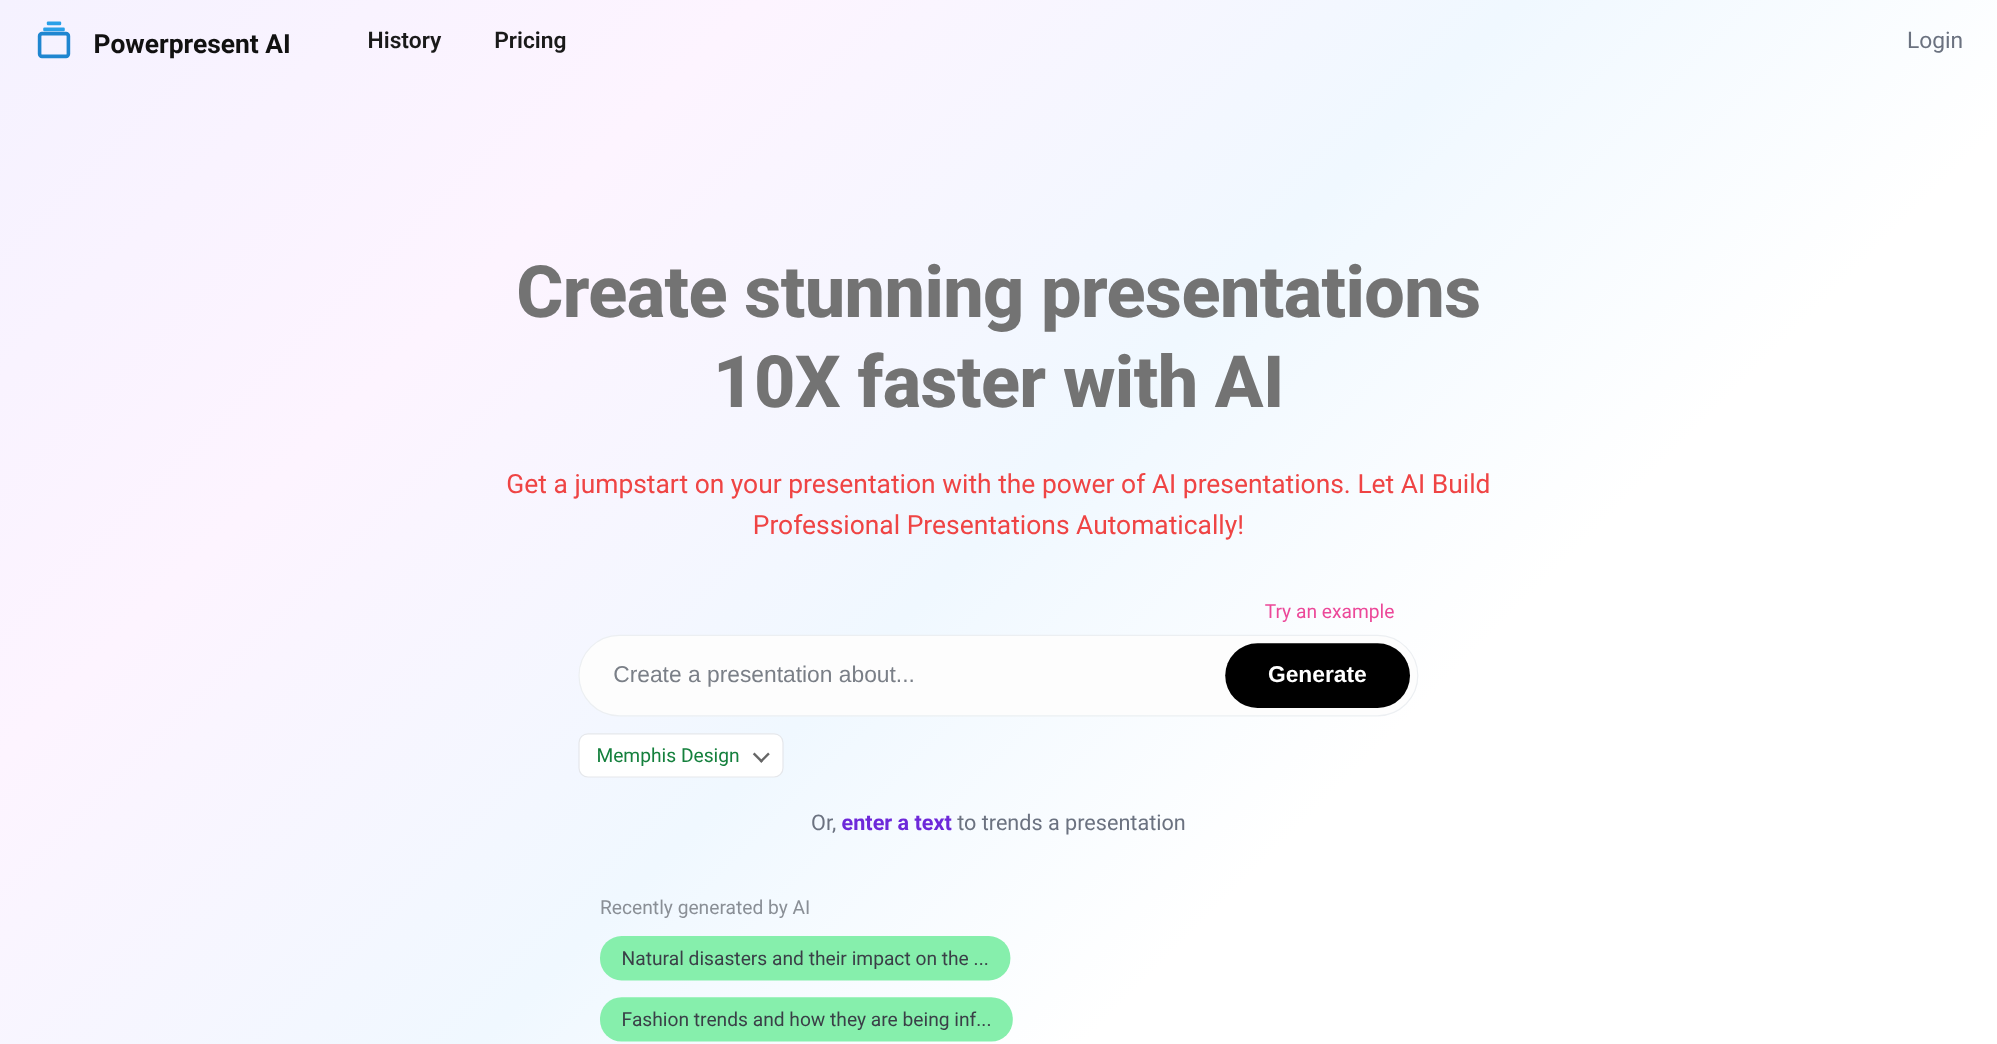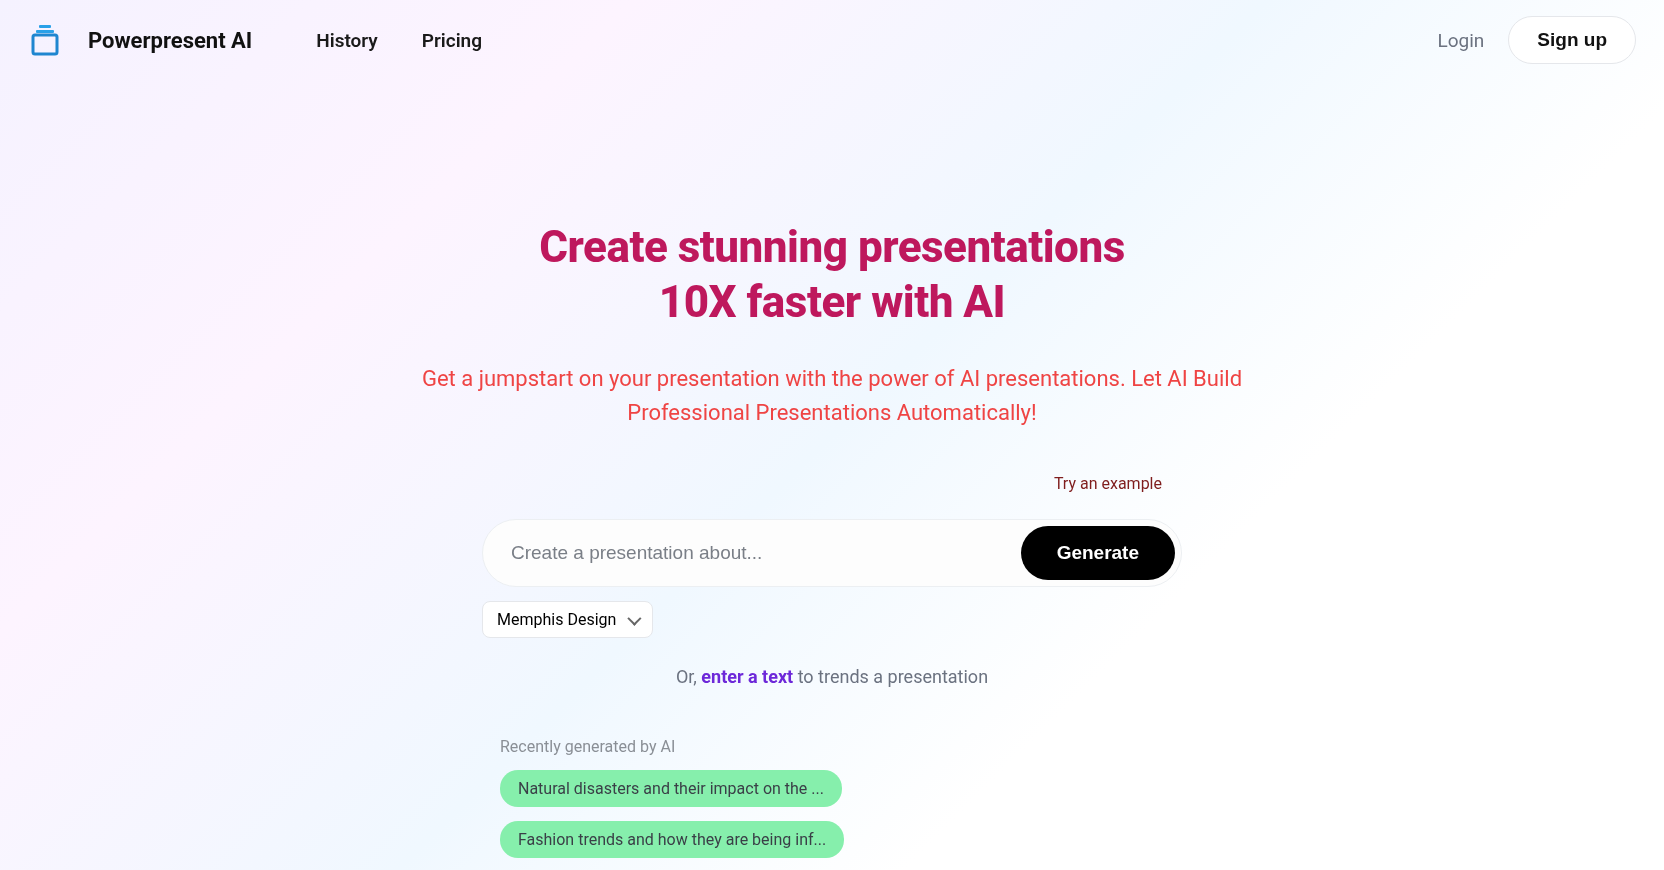--- a/index.html
+++ b/index.html
@@ -11,22 +11,22 @@
   color: #111;
 }
 .header {
   display: flex;
   align-items: center;
   padding: 16px 28px;
   gap: 40px;
 }
 .logo-group {
   display: flex;
-  align-items: center;
-  gap: 26px;
+  align-items: flex-end;
+  gap: 16px;
 }
 .logo-icon {
   width: 34px;
   height: 34px;
 }
 .logo-text {
   font-size: 22px;
   font-weight: 700;
   color: #111;
 }
@@ -62,45 +62,45 @@
   color: #111;
   cursor: pointer;
 }
 .hero {
   text-align: center;
   padding-top: 140px;
   max-width: 1100px;
   margin: 0 auto;
 }
 .headline {
-  font-size: 44px;
+  font-size: 60px;
   font-weight: 800;
   line-height: 1.25;
-  color: #be185d;
+  color: #737373;
   letter-spacing: -0.5px;
 }
 .subhead {
   margin-top: 32px;
   font-size: 22px;
   line-height: 1.55;
   color: #ef4444;
   max-width: 880px;
   margin-left: auto;
   margin-right: auto;
 }
 .form-wrap {
   max-width: 700px;
   margin: 44px auto 0;
   text-align: left;
 }
 .try-example {
   text-align: right;
   font-size: 16px;
-  color: #7f1d1d;
-  margin-bottom: 26px;
+  color: #ec4899;
+  margin-bottom: 10px;
   cursor: pointer;
   padding-right: 20px;
 }
 .input-bar {
   display: flex;
   align-items: center;
   background: #fdfdfd;
   border: 1px solid #eceff2;
   border-radius: 34px;
   padding: 6px 6px 6px 28px;
@@ -129,21 +129,21 @@
 .style-select {
   margin-top: 14px;
   display: inline-flex;
   align-items: center;
   gap: 12px;
   background: #fff;
   border: 1px solid #e5e7eb;
   border-radius: 8px;
   padding: 8px 14px;
   font-size: 16px;
-  color: #000000;
+  color: #15803d;
   cursor: pointer;
 }
 .chevron {
   display: inline-block;
   width: 10px;
   height: 10px;
   border-right: 2px solid #666;
   border-bottom: 2px solid #666;
   transform: rotate(45deg) translateY(-2px);
 }
@@ -193,21 +193,20 @@
       </svg>
     </span>
     <span class="logo-text">Powerpresent AI</span>
   </div>
   <nav class="nav">
     <span class="nav-link">History</span>
     <span class="nav-link">Pricing</span>
   </nav>
   <div class="header-right">
     <span class="login-link">Login</span>
-    <button class="signup-btn">Sign up</button>
   </div>
 </div>
 
 <section class="hero">
   <h1 class="headline">
     <span>Create stunning presentations</span><br>
     <span>10X faster with AI</span>
   </h1>
   <p class="subhead">Get a jumpstart on your presentation with the power of AI presentations. Let AI Build Professional Presentations Automatically!</p>
 

